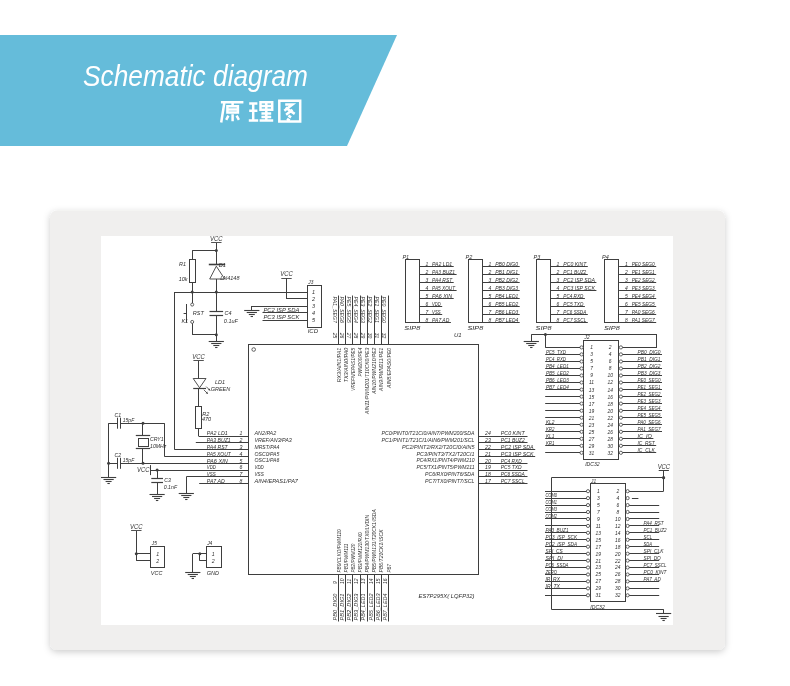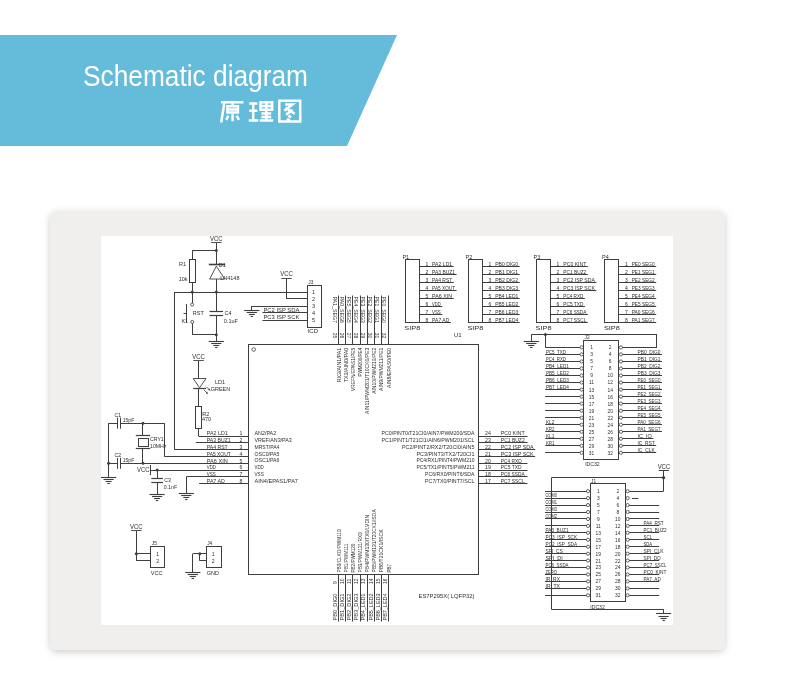--- a/index.html
+++ b/index.html
@@ -1,14 +1,14 @@
 <!DOCTYPE html>
 <html><head><meta charset="utf-8"><style>
 html,body{margin:0;padding:0;background:#ffffff;}
-#pg{position:relative;width:790px;height:686px;background:#ffffff;overflow:hidden;font-family:"Liberation Sans",sans-serif;}
+#pg{position:relative;width:790px;height:686px;background:#ffffff;overflow:hidden;font-family:"Liberation Sans",sans-serif;font-style:italic;}
 svg{position:absolute;left:0;top:0;}
 text{font-family:"Liberation Sans",sans-serif;}
 </style></head><body>
 <div id="pg">
 <svg width="790" height="686" viewBox="0 0 790 686">
 <defs>
         <filter id="csh" x="-5%" y="-5%" width="110%" height="110%">
           <feDropShadow dx="0" dy="2" stdDeviation="3.5" flood-color="#000000" flood-opacity="0.20"></feDropShadow>
         </filter>
       </defs>

